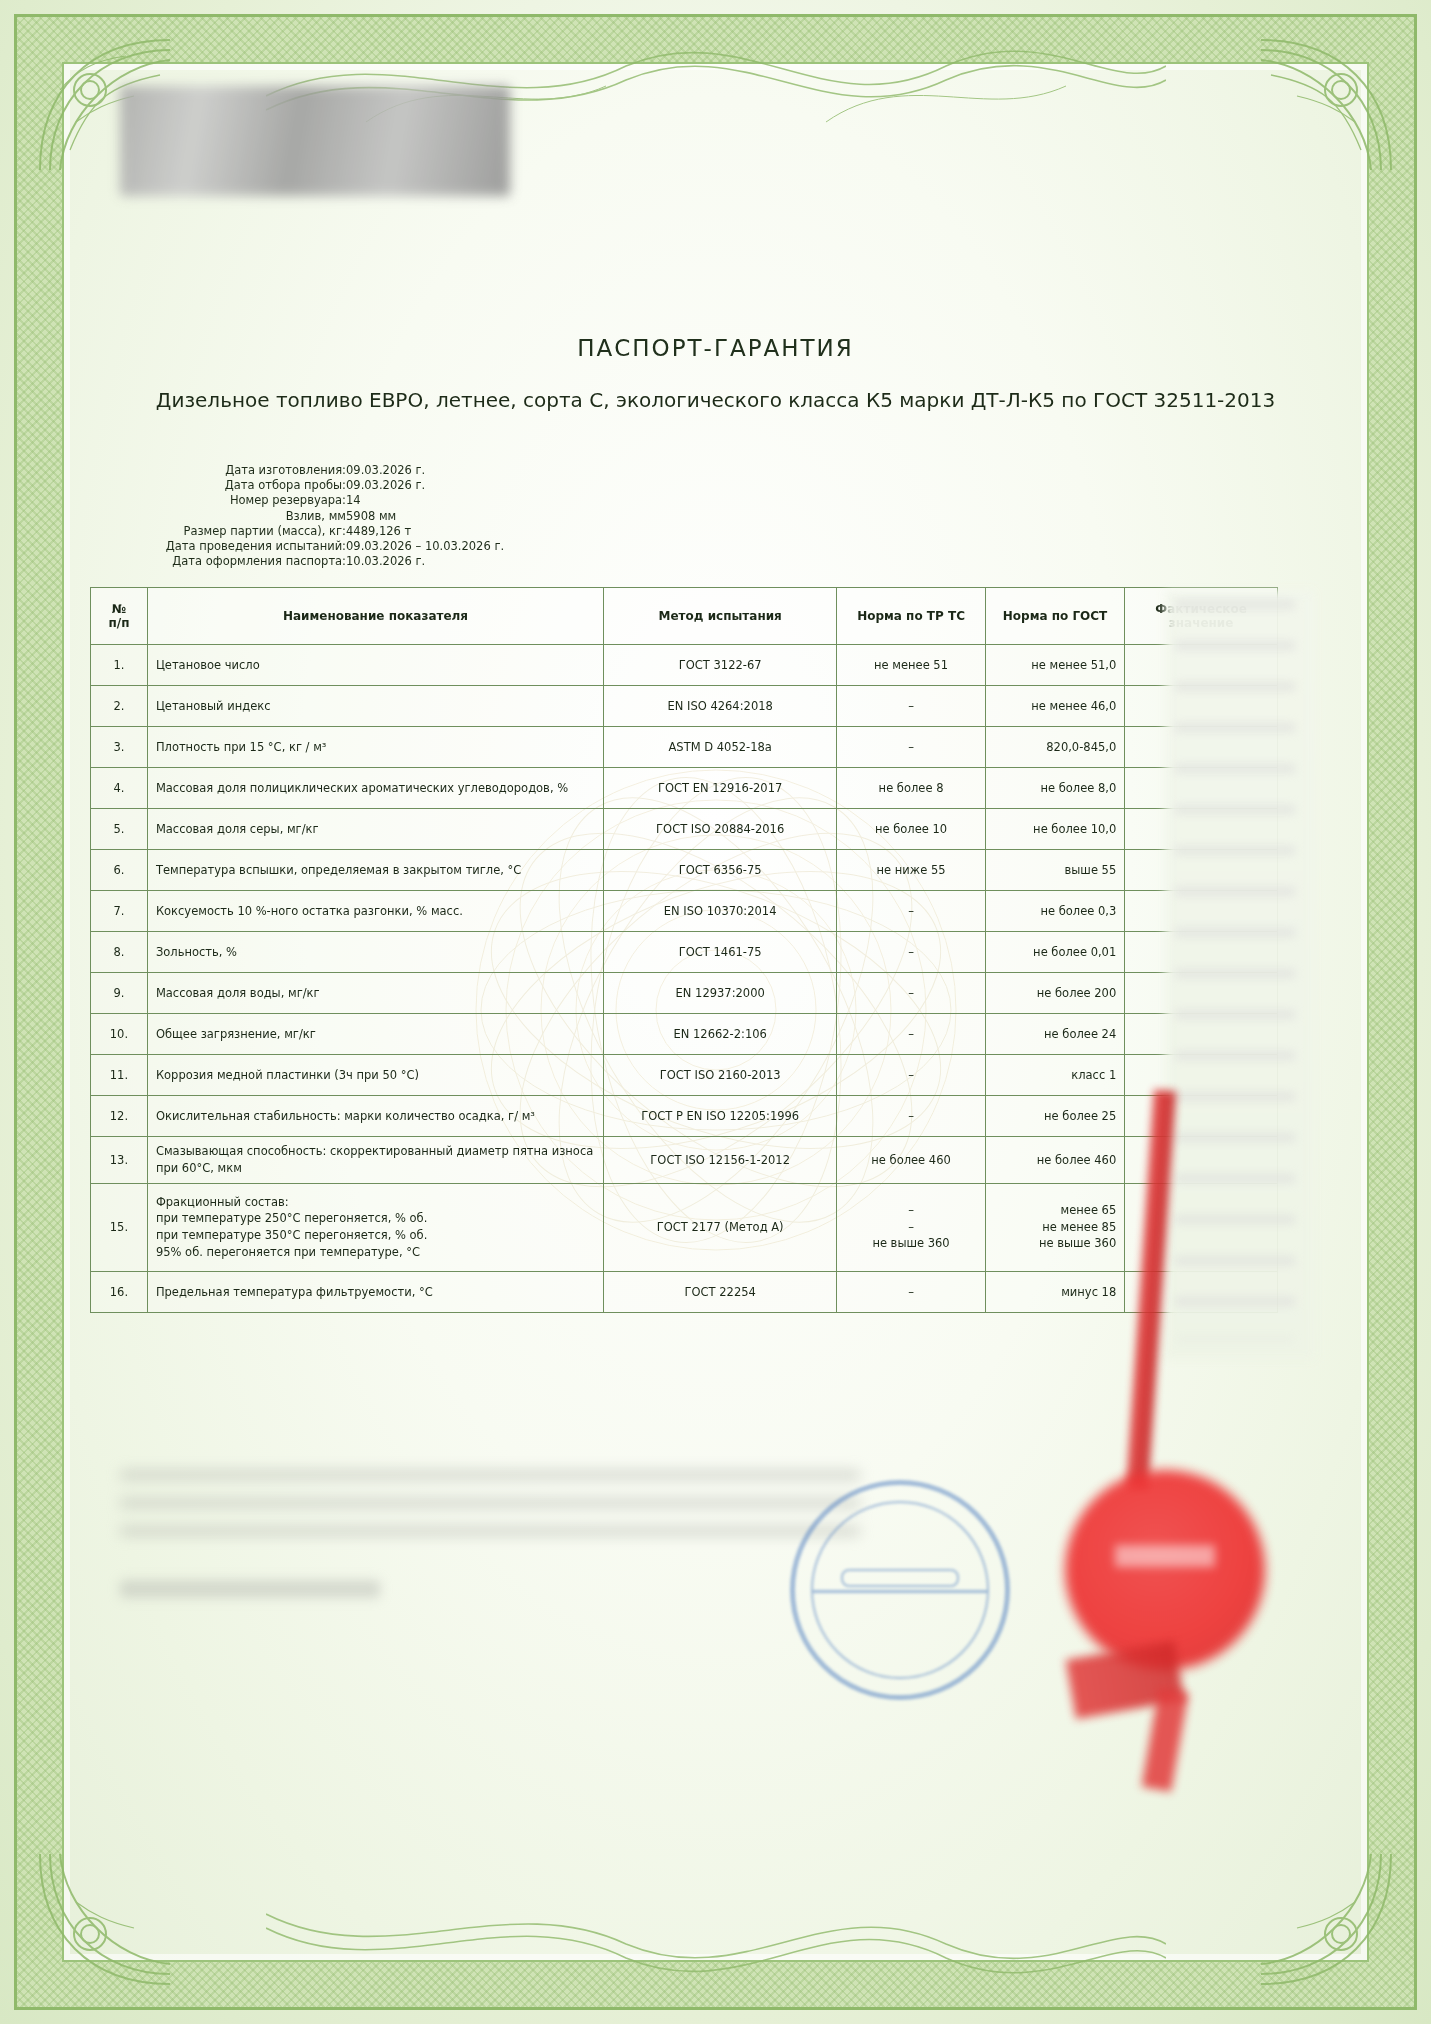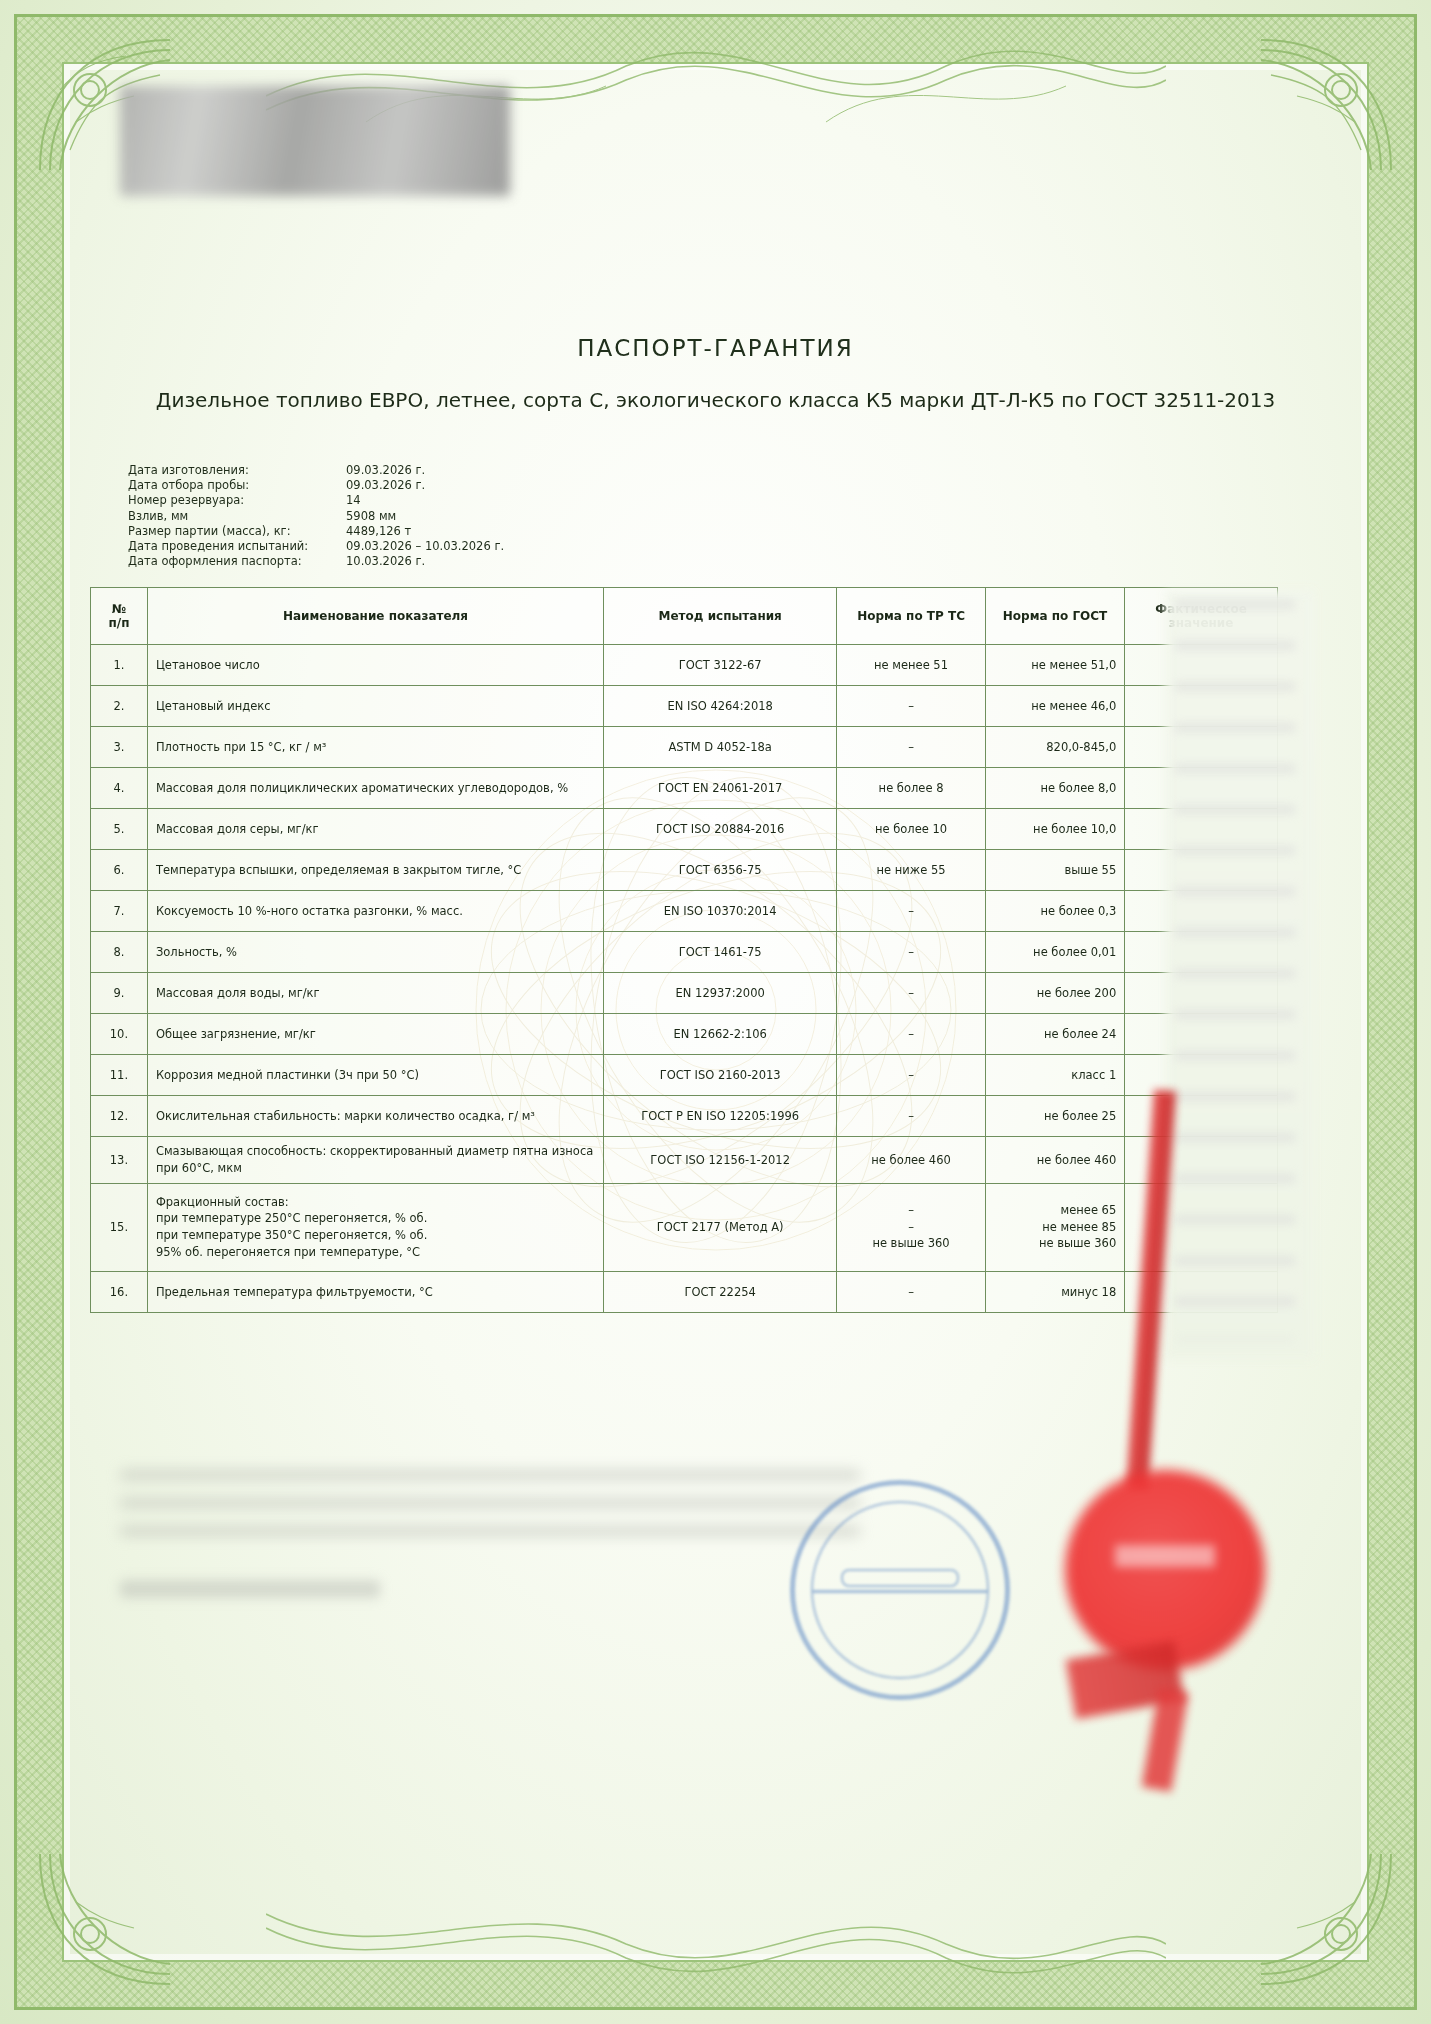--- a/index.html
+++ b/index.html
@@ -56,21 +56,21 @@
     text-align:center;font-size:23px;letter-spacing:2px;margin-top:255px;color:#20301c;
     font-family:"DejaVu Sans","Liberation Sans",sans-serif;
   }
   .subtitle{
     text-align:center;font-size:20px;color:#1d2b18;margin-top:24px;line-height:1.5;
     padding:0 40px;
   }
   
   .meta{margin-top:48px;margin-left:38px;font-size:11.5px;color:#1e2c19;line-height:1.32;}
   .meta-row{display:flex;}
-  .meta-label{width:218px;white-space:nowrap;}
+  .meta-label{width:218px;white-space:nowrap;text-align:right;}
   .meta-val{white-space:nowrap;}
 
   
   table{
     width:1188px;margin-top:18px;border-collapse:collapse;
     font-size:11.5px;color:#1b2817;background:rgba(255,255,255,.22);
   }
   th,td{border:1px solid #6f8f5d;padding:6px 8px;}
   thead th{
     text-align:center;font-weight:600;font-size:12px;background:rgba(255,255,255,.35);
@@ -331,21 +331,21 @@
           <td class="num">3.</td>
           <td class="name">Плотность при 15 °С, кг / м³</td>
           <td class="method">ASTM D 4052-18a</td>
           <td class="trts">–</td>
           <td class="gost">820,0-845,0</td>
           <td class="fact"></td>
         </tr>
         <tr>
           <td class="num">4.</td>
           <td class="name">Массовая доля полициклических ароматических углеводородов, %</td>
-          <td class="method">ГОСТ EN 24061-2017</td>
+          <td class="method">ГОСТ EN 12916-2017</td>
           <td class="trts">не более 8</td>
           <td class="gost">не более 8,0</td>
           <td class="fact"></td>
         </tr>
         <tr>
           <td class="num">5.</td>
           <td class="name">Массовая доля серы, мг/кг</td>
           <td class="method">ГОСТ ISO 20884-2016</td>
           <td class="trts">не более 10</td>
           <td class="gost">не более 10,0</td>

